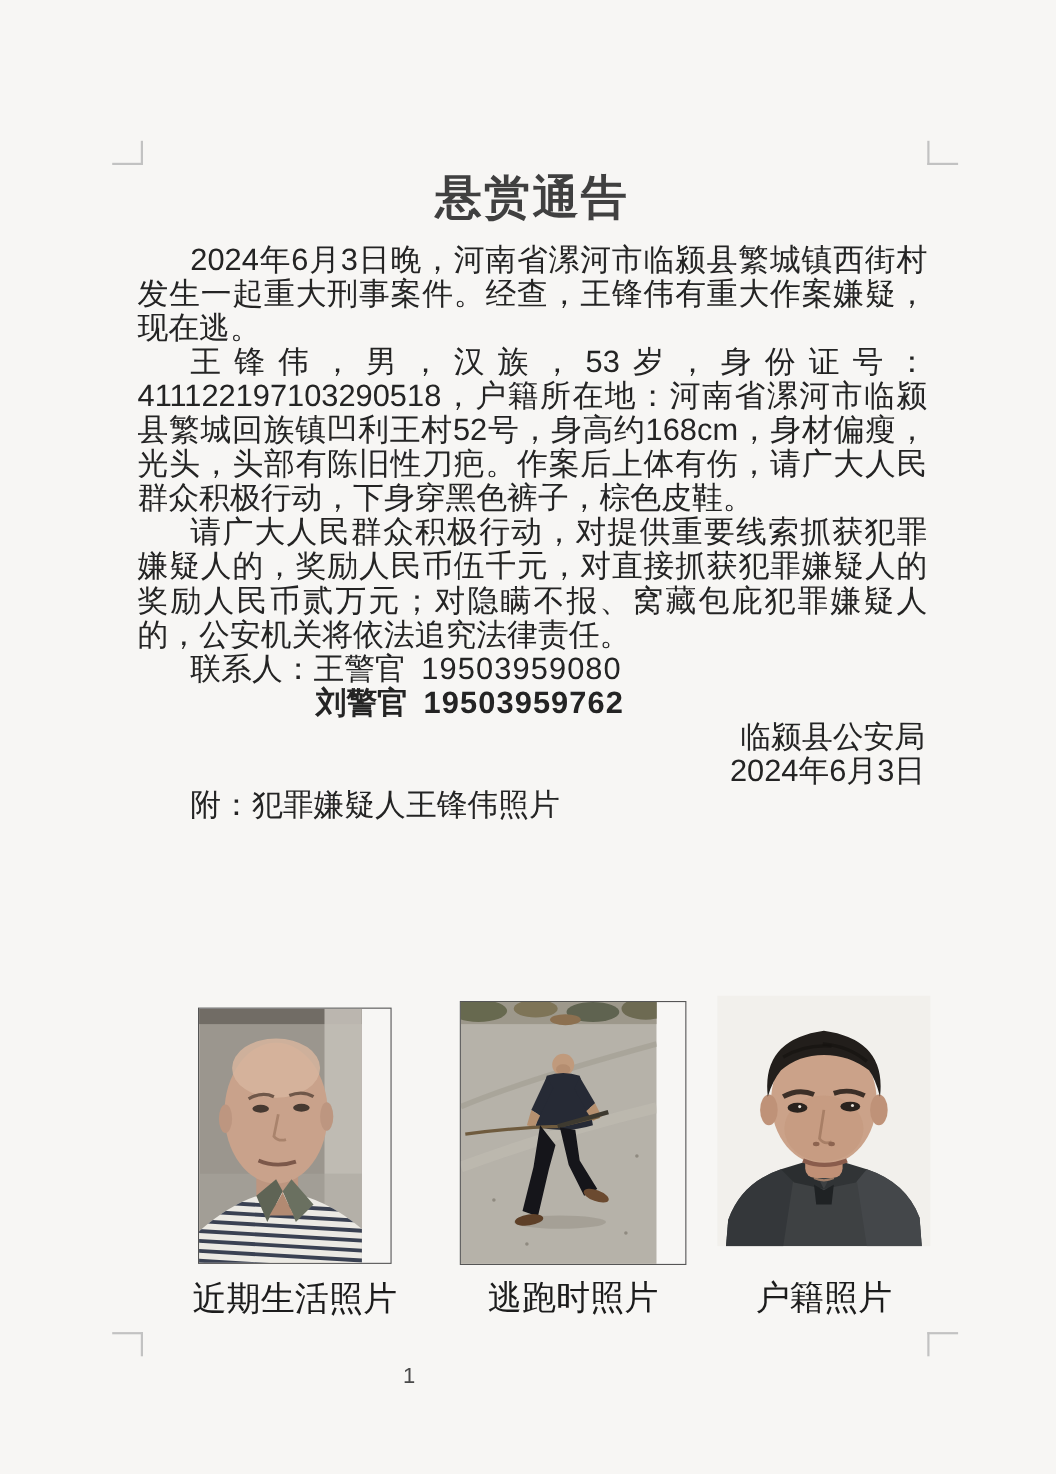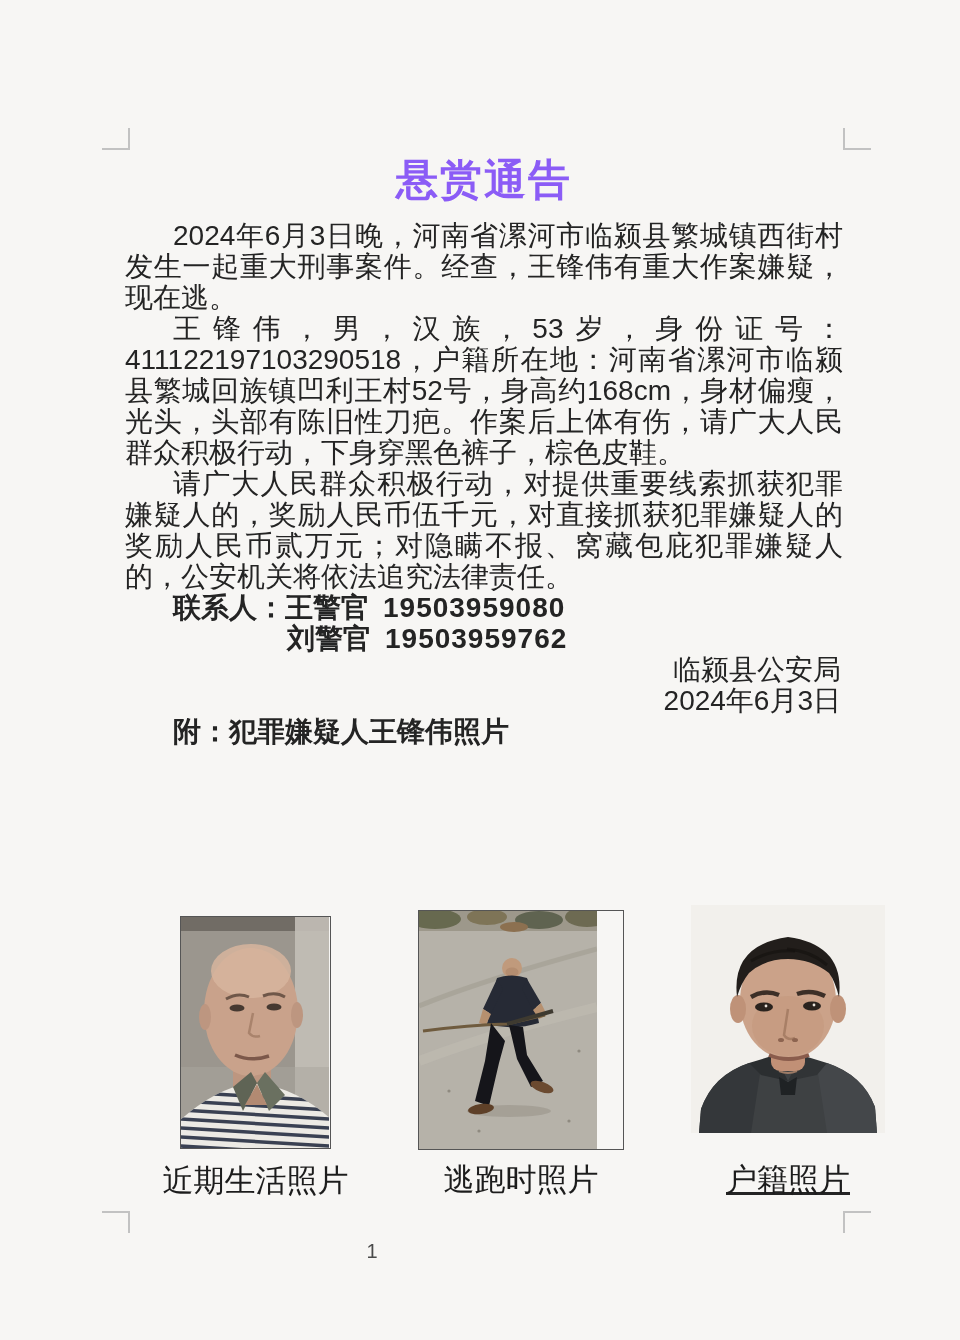--- a/index.html
+++ b/index.html
@@ -14,41 +14,41 @@
   
   .corner { position:absolute; width:26px; height:20px; }
   .corner.tl { left:102px; top:128px;  border-right:2px solid #c2c2c2; border-bottom:2px solid #c2c2c2; }
   .corner.tr { left:843px; top:128px;  border-left:2px solid #c2c2c2;  border-bottom:2px solid #c2c2c2; }
   .corner.bl { left:102px; top:1211px; border-right:2px solid #c2c2c2; border-top:2px solid #c2c2c2; }
   .corner.br { left:843px; top:1211px; border-left:2px solid #c2c2c2;  border-top:2px solid #c2c2c2; }
 
   .title {
     position:absolute; left:125px; top:152px; width:718px;
     margin:0; text-align:center;
-    font-size:42px; font-weight:700; letter-spacing:2px; color:#8b5cf6;
+    font-size:42px; font-weight:700; letter-spacing:2px; color:#404040;
   }
 
   .body-col {
     position:absolute; left:125px; top:220px; width:718px;
     font-size:28px; line-height:31px; text-align:justify;
   }
   .para { margin:0; text-indent:48px; }
   .line { margin:0; }
-  .indent1 { padding-left:48px;font-weight:bold; }
+  .indent1 { padding-left:48px; }
   .indent2 { padding-left:162px;font-weight:bold; }
   .phone { margin-left:14px; letter-spacing:1px; }
 
   .signature { text-align:right; padding-right:2px; }
 
   
   figure { margin:0; position:absolute; }
   .photo-img { font-size:0; line-height:0; }
-  .photo1 { left:180px; top:916px; width:151px; }
+  .photo1 { left:180px; top:916px; width:176px; }
   .photo2 { left:418px; top:910px; width:206px; }
-  .photo3 { left:691px; top:905px; width:194px;text-decoration:underline; }
+  .photo3 { left:652px; top:905px; width:194px; }
   .photo1 .photo-img, .photo2 .photo-img { border:1px solid #555; }
   .caption {
     position:relative; left:50%; transform:translateX(-50%);
     width:max-content; white-space:nowrap;
     font-size:31px; color:#1c1c1c;
   }
   .photo1 .caption { margin-top:11px; }
   .photo2 .caption { margin-top:9px; }
   .photo3 .caption { margin-top:26px; }
 

